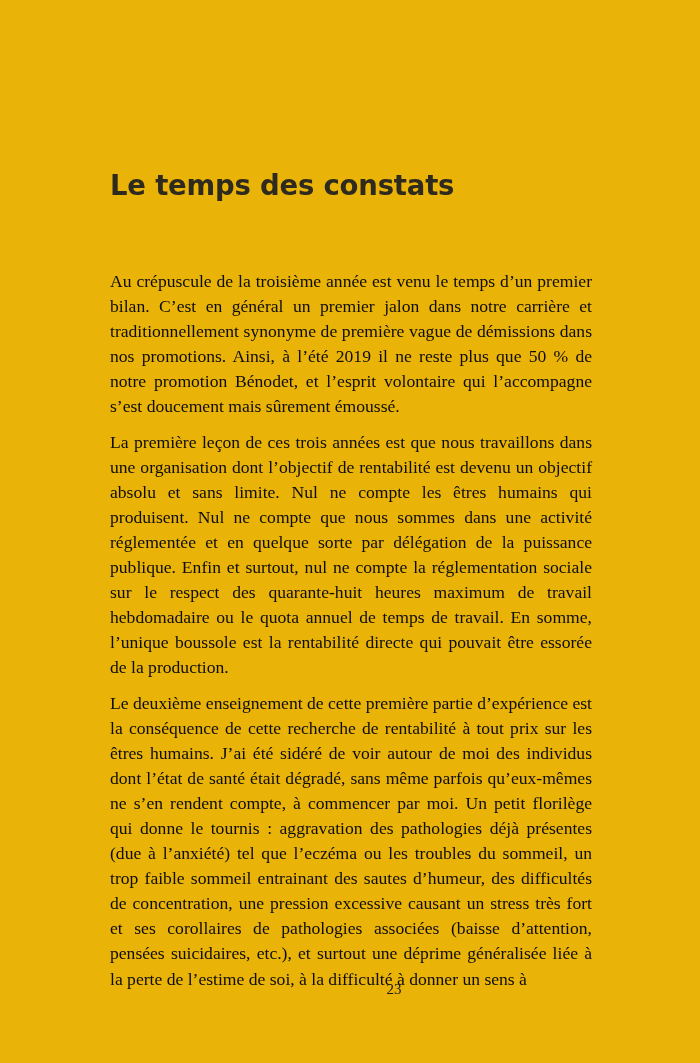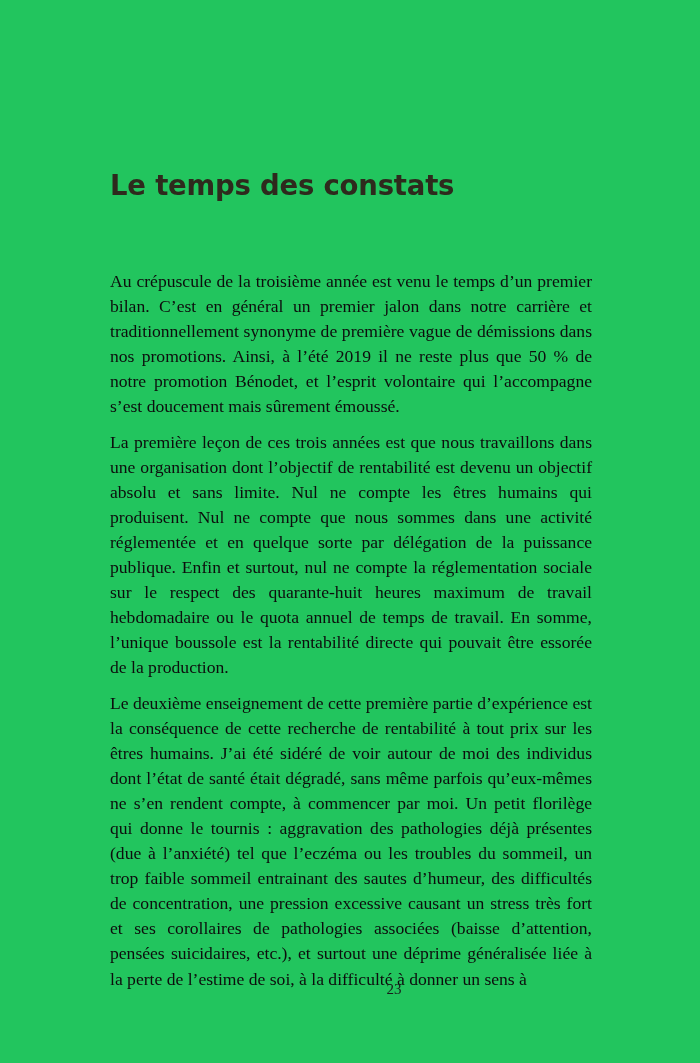--- a/index.html
+++ b/index.html
@@ -14,21 +14,21 @@
     color: #000000;
     overflow: hidden;
     position: relative;
   }
 
   .page {
     position: absolute;
     inset: 0;
     width: 700px;
     height: 1063px;
-    background: #22c55e;
+    background: #eab308;
   }
 
   .content-column {
     position: absolute;
     left: 110px;
     top: 0;
     width: 482px;
   }
 
   .chapter-title {

